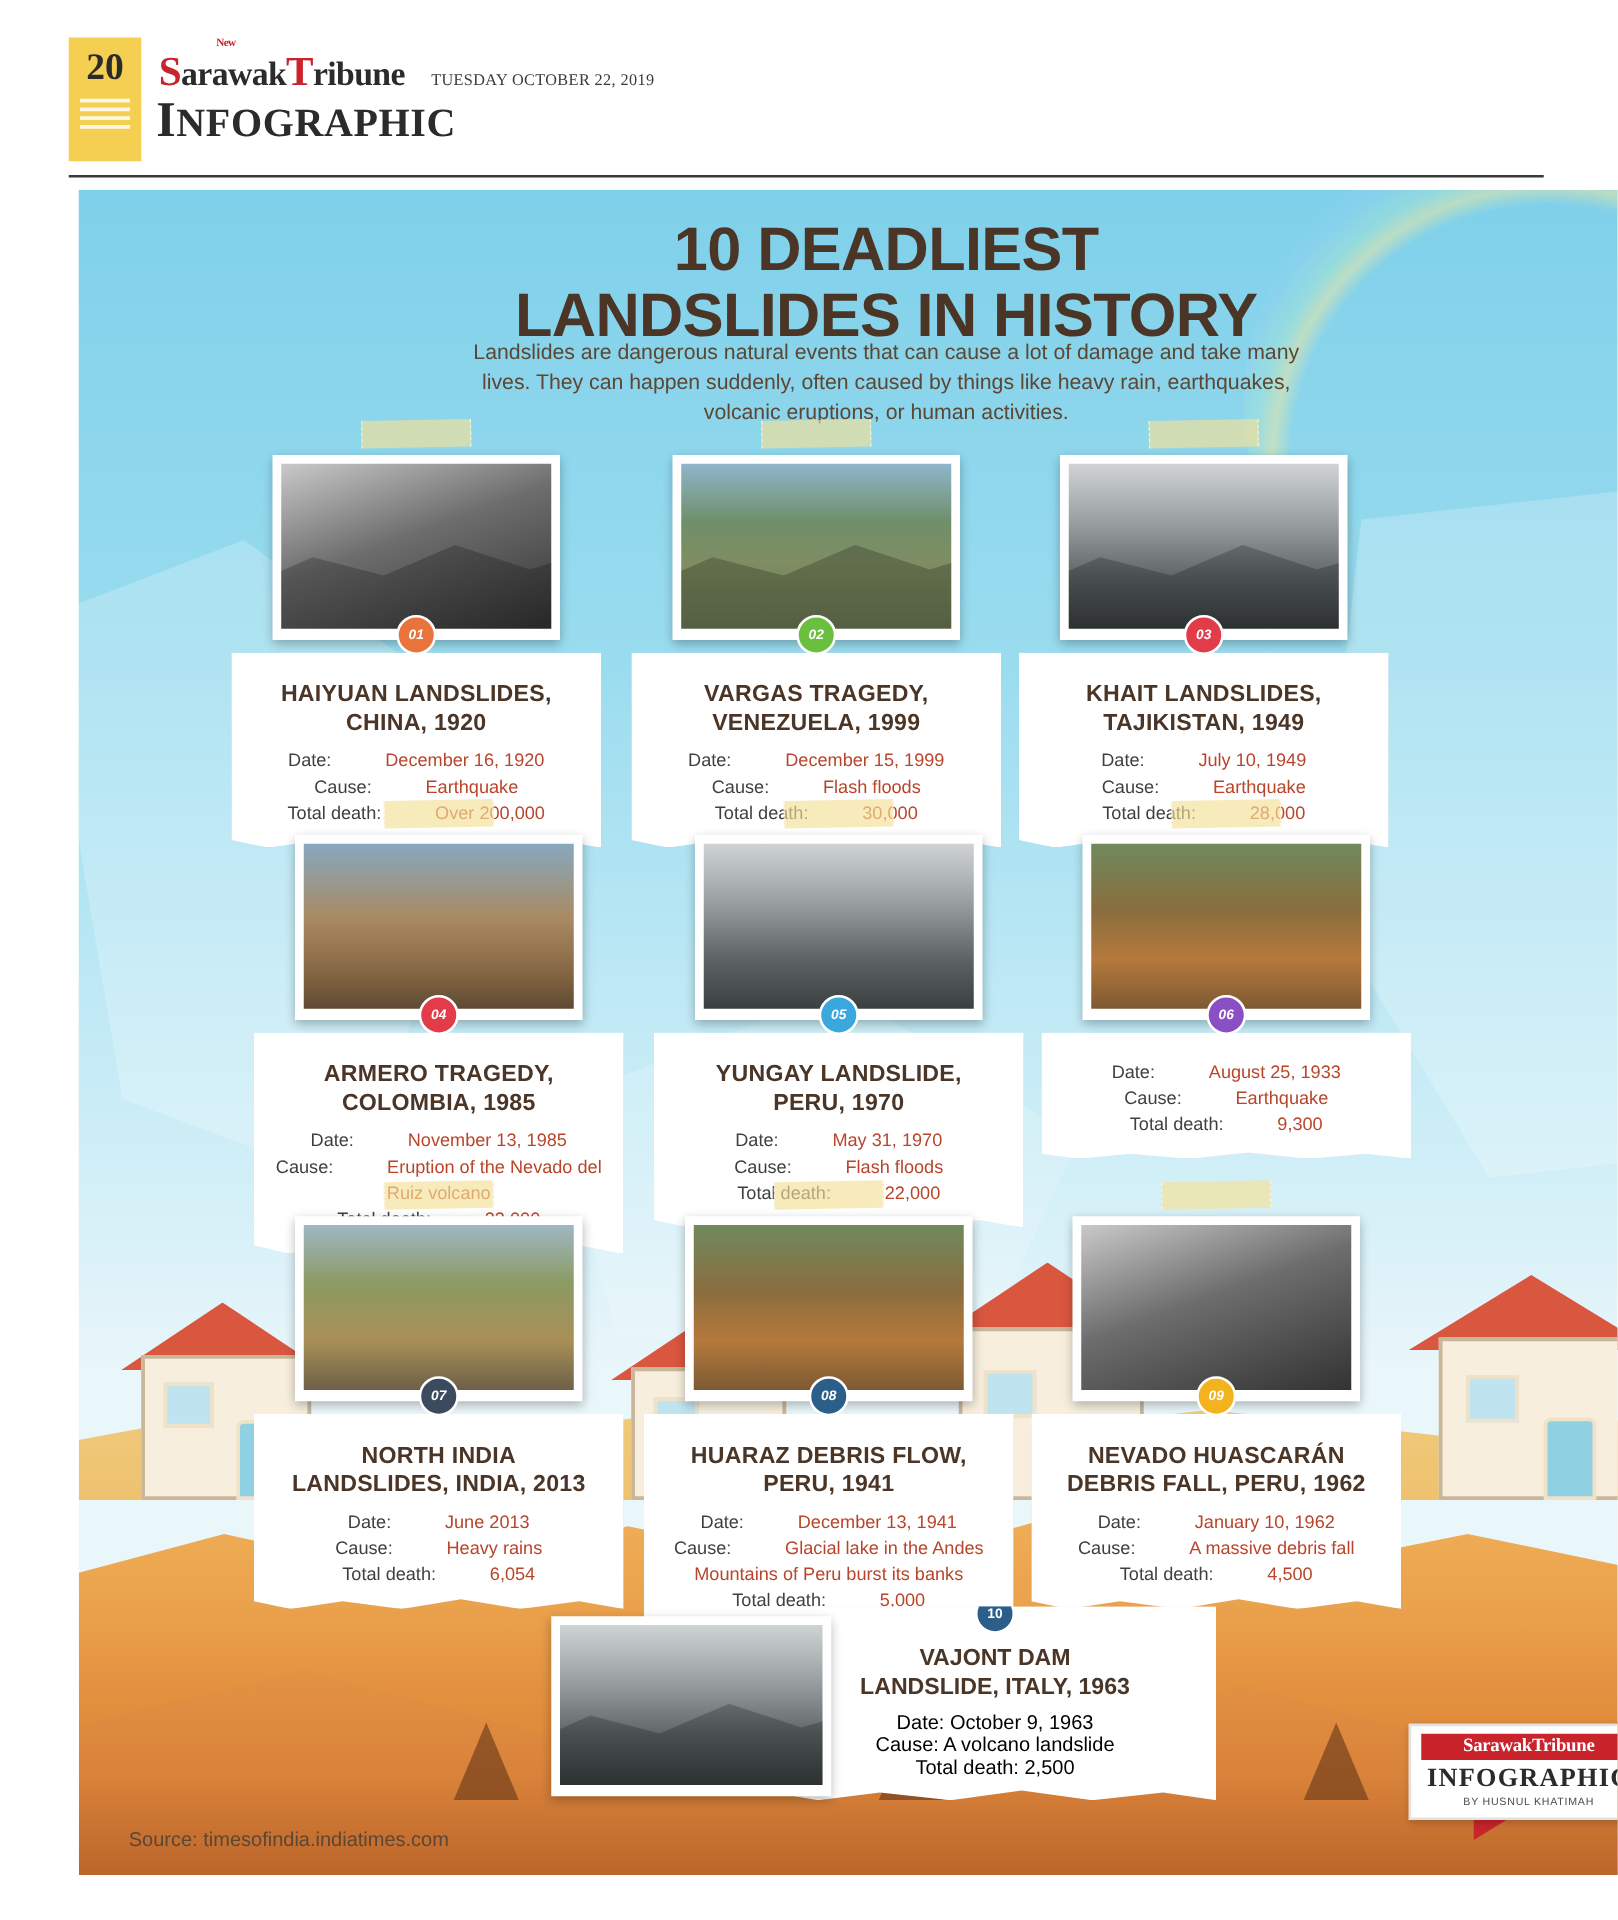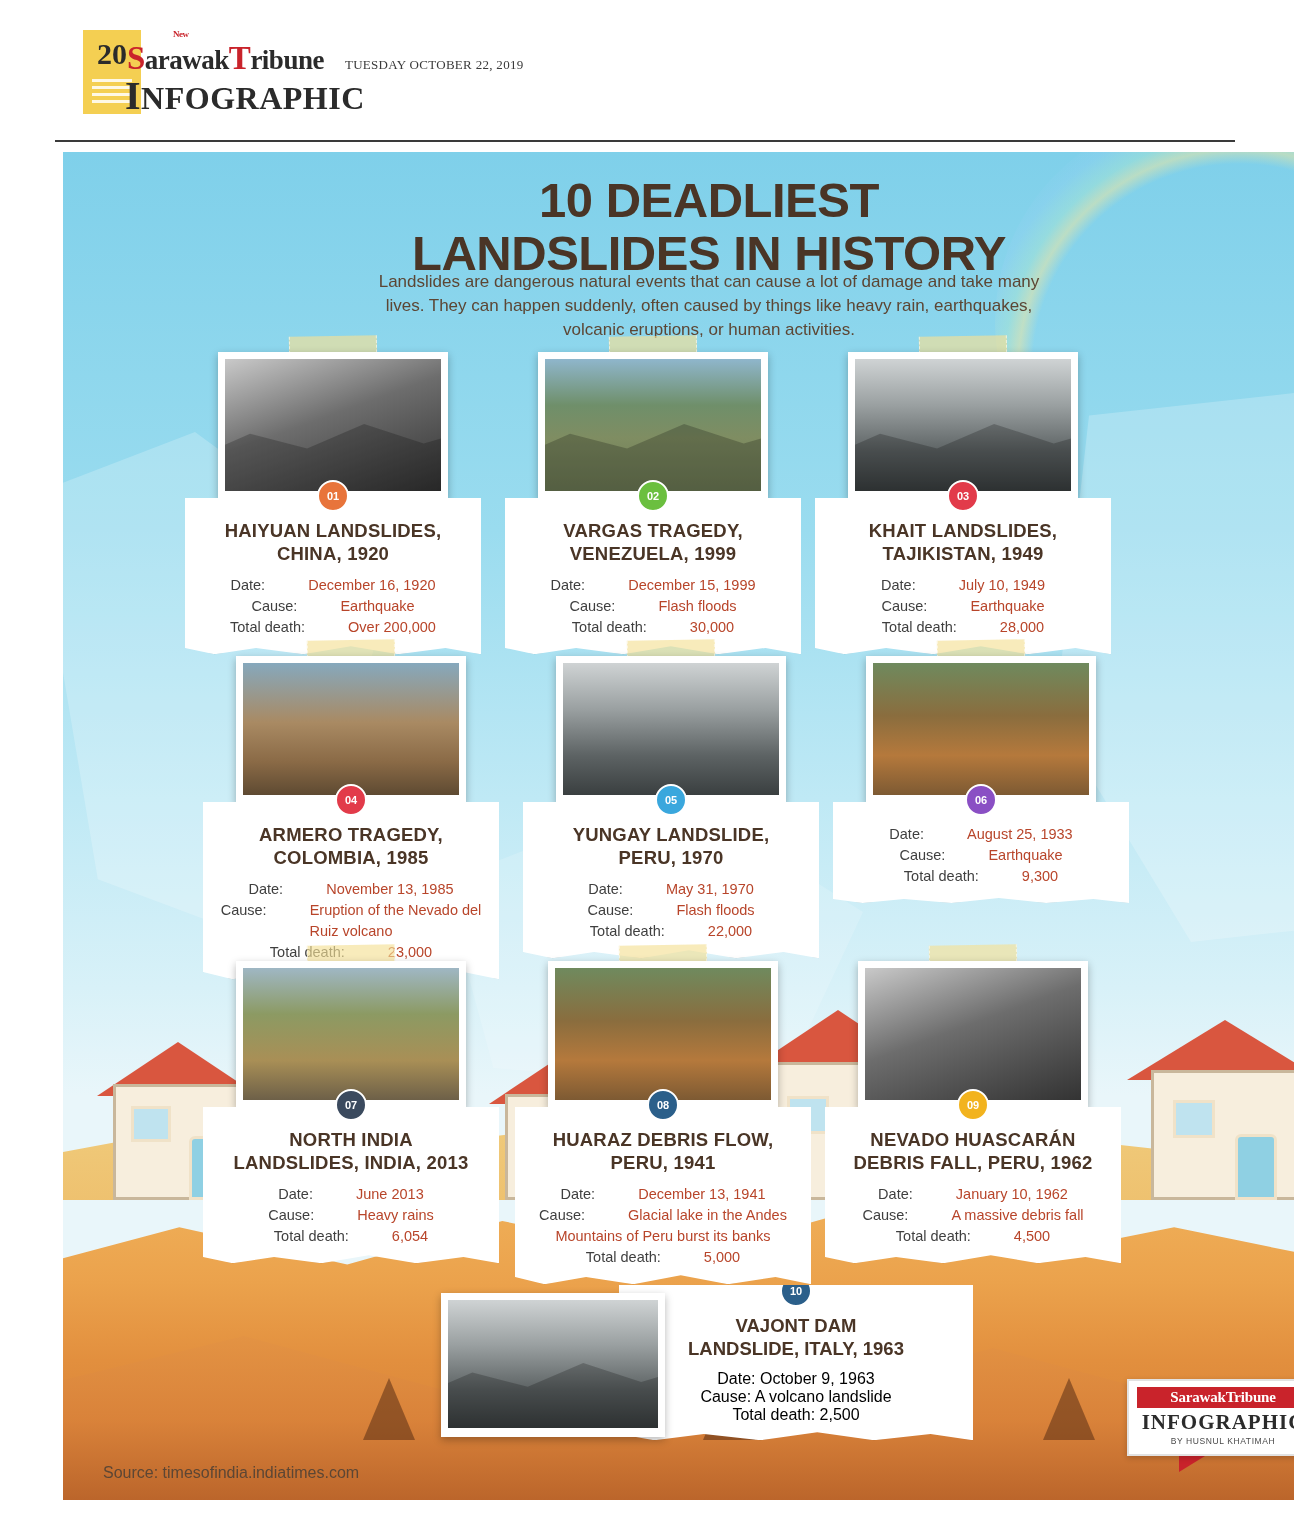--- a/index.html
+++ b/index.html
@@ -21,27 +21,26 @@
     left: 55px;
     top: 18px;
     width: 1180px;
     height: 110px;
   }
   .page-badge {
     position: absolute;
     left: 0;
     top: 12px;
     width: 58px;
-    height: 84px;
+    height: 99px;
     background: #f4cf52;
     display: flex;
     flex-direction: column;
     align-items: center;
     justify-content: flex-start;
-    margin-left: 28px;
   }
   .page-badge .num {
     font-size: 30px;
     font-weight: bold;
     color: #2b2b2b;
     font-family: "Liberation Serif", serif;
     line-height: 1;
     margin-top: 9px;
   }
   .page-badge .stripes {
@@ -245,24 +244,25 @@
     transform: translateX(-50%) rotate(-1deg);
     width: 86px;
     height: 22px;
     background: rgba(245,225,150,.65);
     border-left: 1px dashed rgba(255,255,255,.6);
     border-right: 1px dashed rgba(255,255,255,.6);
   }
   .photo-frame {
     position: relative;
     width: 216px;
-    margin: 4px auto;
+    margin: 16px auto;
     background: #ffffff;
     padding: 7px 7px 9px 7px;
     box-shadow: 0 3px 8px rgba(0,0,0,.28);
+    font-style: italic;
   }
   .photo {
     width: 100%;
     height: 132px;
     display: block;
     background: #9a9a9a;
     position: relative;
     overflow: hidden;
   }
   .badge {

